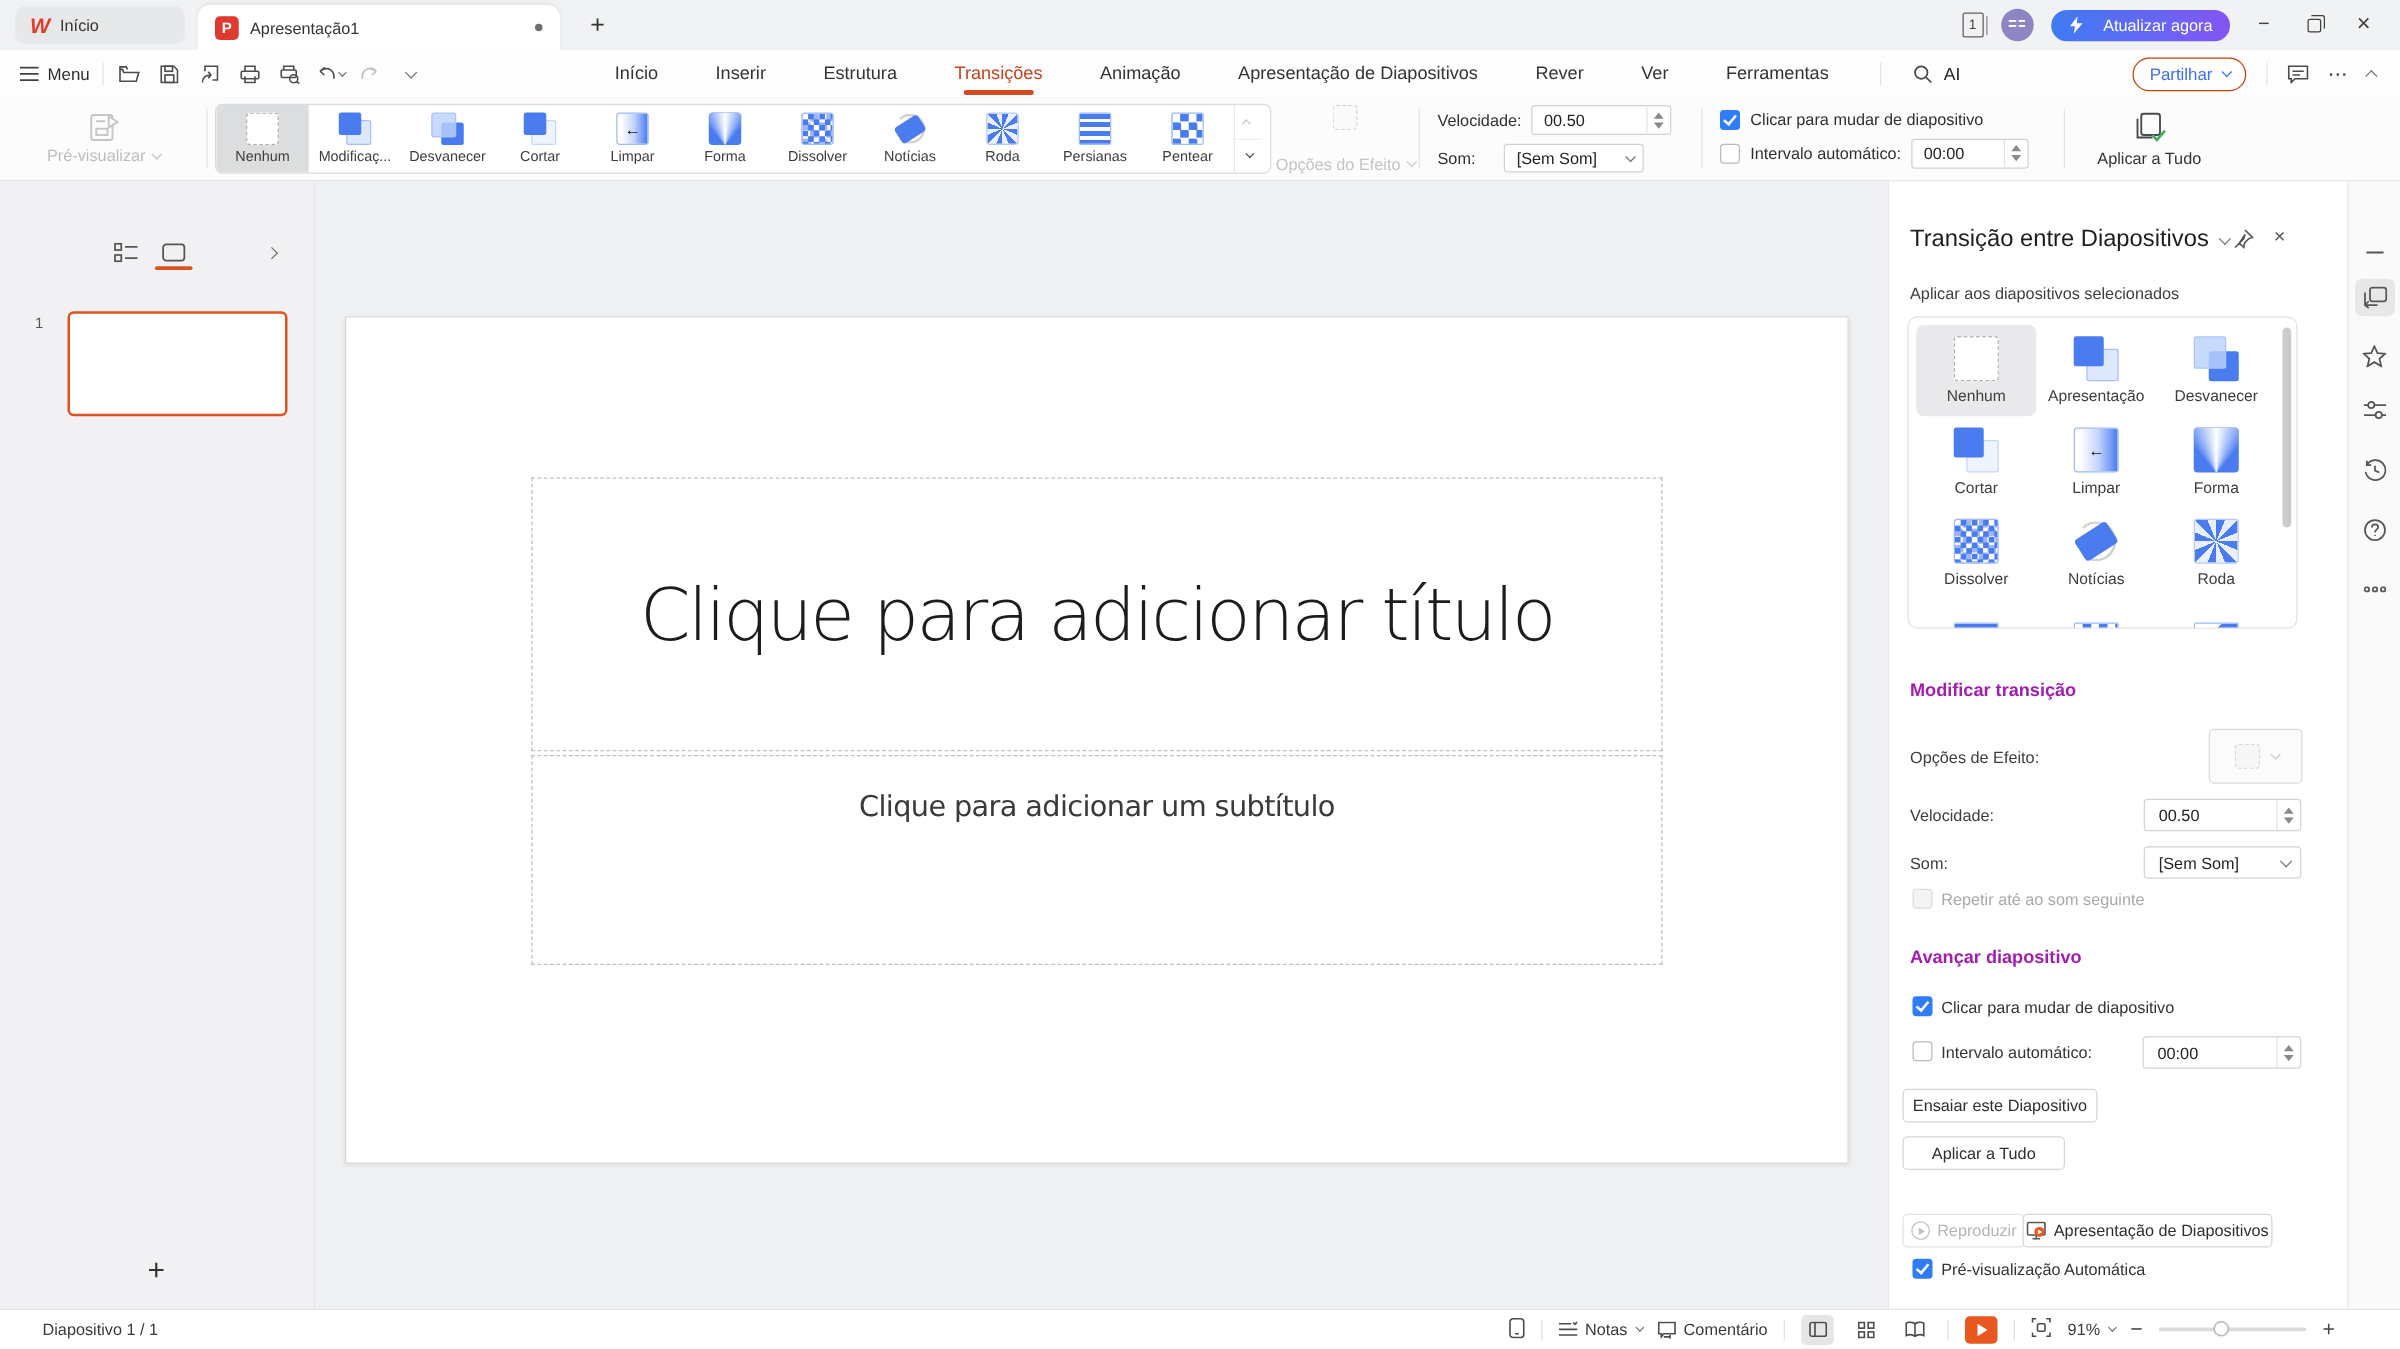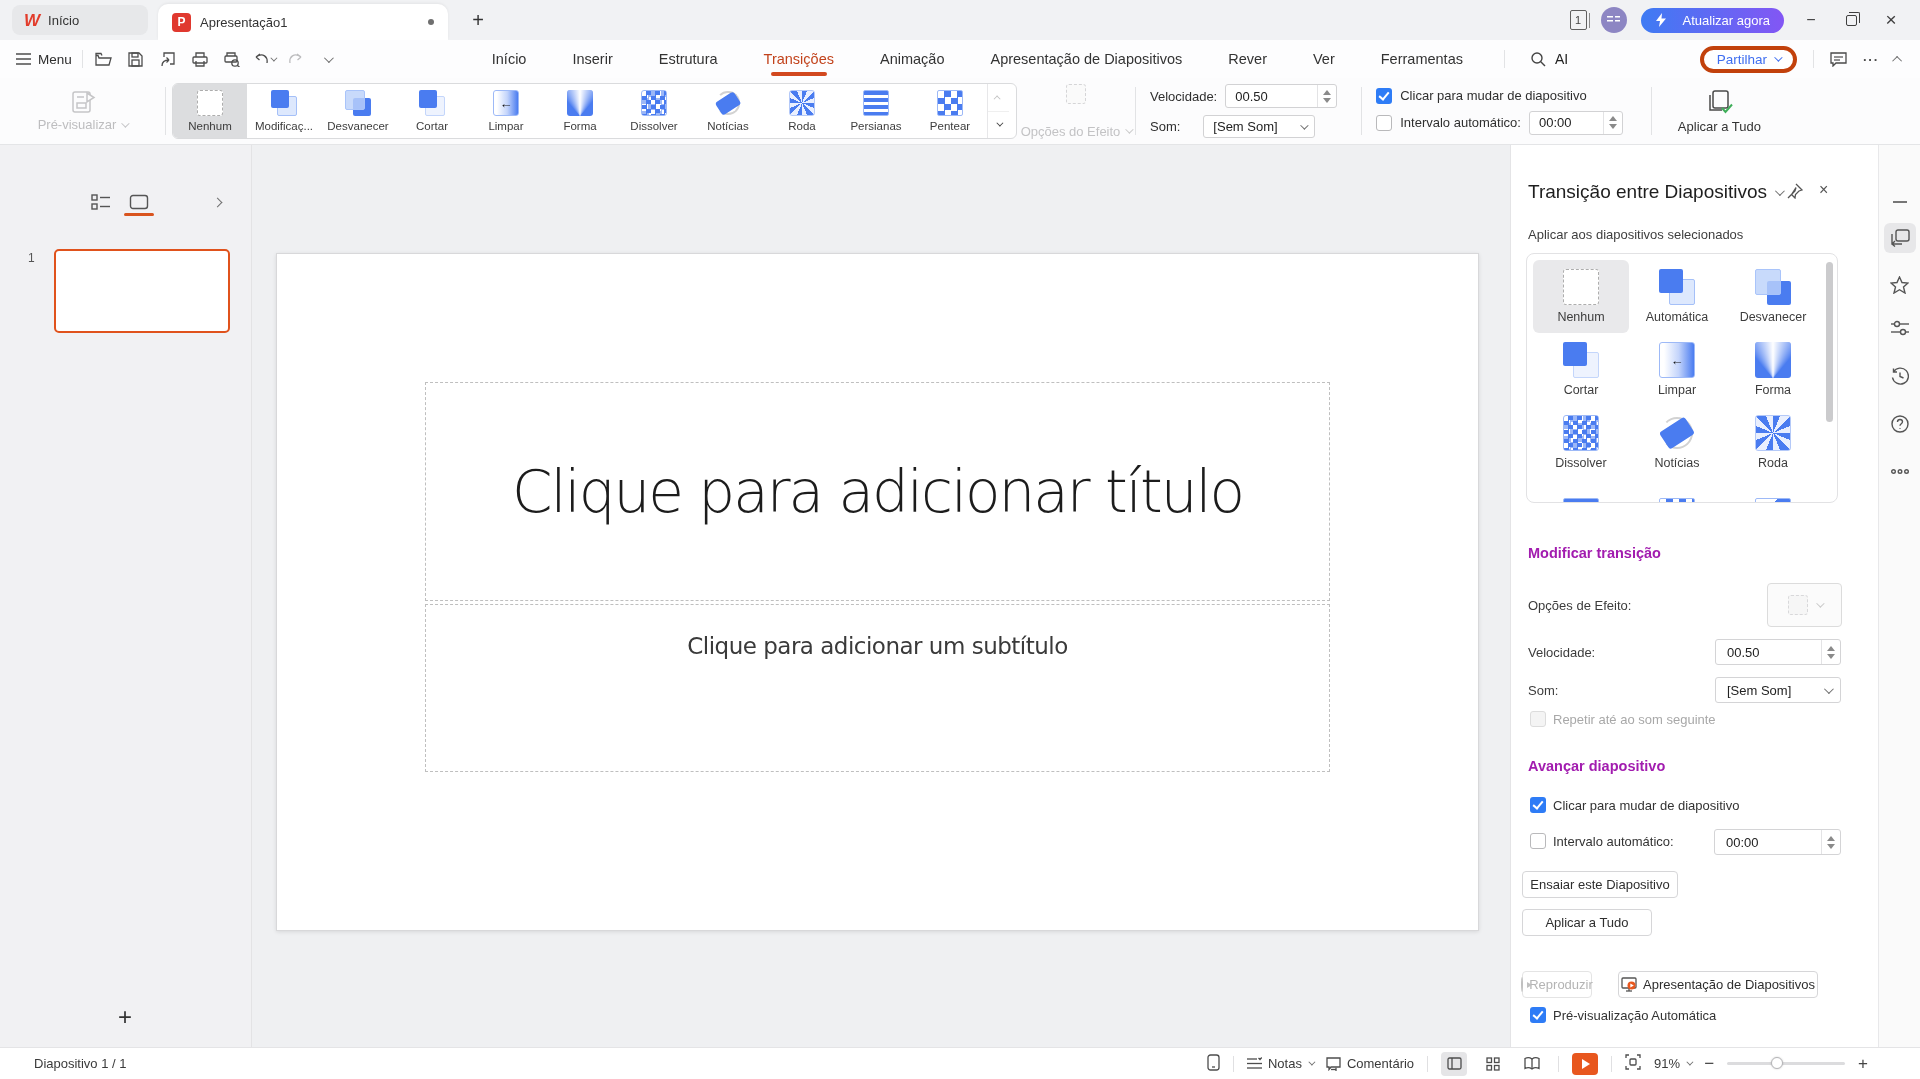--- a/index.html
+++ b/index.html
@@ -74,21 +74,21 @@
   .menu-btn { display:flex; align-items:center; gap:7px; padding:0 10px 0 16px; color:#2e2e2e; font-size:13.5px; }
   .qicons { display:flex; align-items:center; gap:6px; padding:0 8px; }
   .qico { width:26px; height:26px; display:flex; align-items:center; justify-content:center; border-radius:4px; }
   .qico svg { stroke:#4d4d4d; fill:none; stroke-width:1.3; }
   .qico.dis svg { stroke:#bcbcbe; }
   .mtabs { display:flex; align-items:center; gap:0; margin-left:120px; height:100%; }
   .mtab { padding:0 23px; height:100%; display:flex; align-items:center; font-size:14.5px; color:#333; position:relative; }
   .mtab.active { color:#c2431c; font-weight:normal; }
   .mtab.active::after { content:""; position:absolute; left:50%; transform:translateX(-50%); bottom:2px; width:56px; height:4px; border-radius:2px; background:#d2491f; }
   .ai-search { display:flex; align-items:center; gap:9px; margin-left:26px; font-size:14px; color:#222; }
-  .share-btn { margin-left:auto; height:27px; border:4px solid #c2410c; border-radius:14px; color:#3f6ef0; font-size:13.5px; display:flex; align-items:center; gap:7px; padding:0 13px; background:#fff; }
+  .share-btn { margin-left:auto; height:27px; border:1px solid #c2410c; border-radius:14px; color:#3f6ef0; font-size:13.5px; display:flex; align-items:center; gap:7px; padding:0 13px; background:#fff; }
   .share-btn .chev { border-color:#3f6ef0; width:6px; height:6px; }
   .mb-right { display:flex; align-items:center; gap:16px; padding:0 18px 0 16px; }
 
   
   .ribbon { position:absolute; left:0; top:78px; width:1920px; height:67px; background:#fcfcfd; border-bottom:1px solid #e4e5e7; display:flex; align-items:center; }
   .rgrp { display:flex; flex-direction:column; align-items:center; justify-content:center; }
   .preview-btn { width:165px; gap:3px; color:#bdbdbf; }
   .preview-btn .lbl { font-size:13px; display:flex; align-items:center; gap:5px; }
   .preview-btn .chev { border-color:#c4c4c6; width:6px; height:6px; }
   .gal-box { width:845px; height:56px; border:1px solid #dadbdd; border-radius:6px; background:#fff; display:flex; overflow:hidden; }
@@ -490,21 +490,21 @@
       <div class="tp-abs tp-apply">Aplicar aos diapositivos selecionados</div>
 
       <div class="tp-abs pgal">
         <div class="pgal-grid">
           <div class="pitem sel">
               <div class="tico t-none"></div>
               <div class="gi-l">Nenhum</div>
             </div>
           <div class="pitem">
               <div class="tico t2 t-morph"></div>
-              <div class="gi-l">Automática</div>
+              <div class="gi-l">Apresentação</div>
             </div>
           <div class="pitem">
               <div class="tico t2 t-fade"></div>
               <div class="gi-l">Desvanecer</div>
             </div>
           <div class="pitem">
               <div class="tico t2 t-cut"></div>
               <div class="gi-l">Cortar</div>
             </div>
           <div class="pitem">
@@ -582,21 +582,21 @@
         <span class="val">00:00</span>
         <div class="spin">
             <div class="tri-up"></div>
             <div class="tri-dn"></div>
           </div>
       </div>
 
       <div class="tp-abs tp-btn" style="left:11px;top:726px;width:156px;height:27px">Ensaiar este Diapositivo</div>
       <div class="tp-abs tp-btn" style="left:11px;top:764px;width:130px;height:27px">Aplicar a Tudo</div>
 
-      <div class="tp-abs tp-btn dis" style="left:11px;top:826px;width:70px;height:27px">
+      <div class="tp-abs tp-btn dis" style="left:11px;top:826px;width:98px;height:27px">
         <span class="playcirc"></span>
         <span>Reproduzir</span>
       </div>
       <div class="tp-abs tp-btn" style="left:107px;top:826px;width:200px;height:27px;gap:6px">
         <svg width="16" height="15" viewBox="0 0 16 15">
             <rect x="1" y="1" width="14" height="10" rx="1" stroke="#555" fill="none" stroke-width="1.3"></rect>
             <line x1="8" y1="11" x2="8" y2="14" stroke="#555" stroke-width="1.3"></line>
             <line x1="5" y1="14" x2="11" y2="14" stroke="#555" stroke-width="1.3"></line>
             <circle cx="10.5" cy="8.5" r="4" fill="#e8571e"></circle>
             <polygon points="9.3,6.5 12.8,8.5 9.3,10.5" fill="#fff"></polygon>

